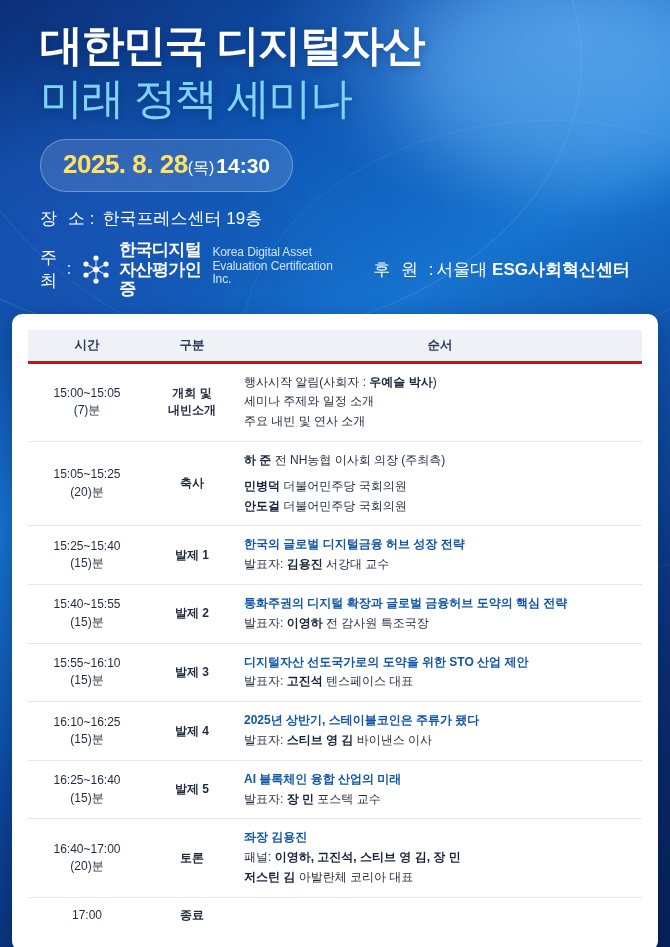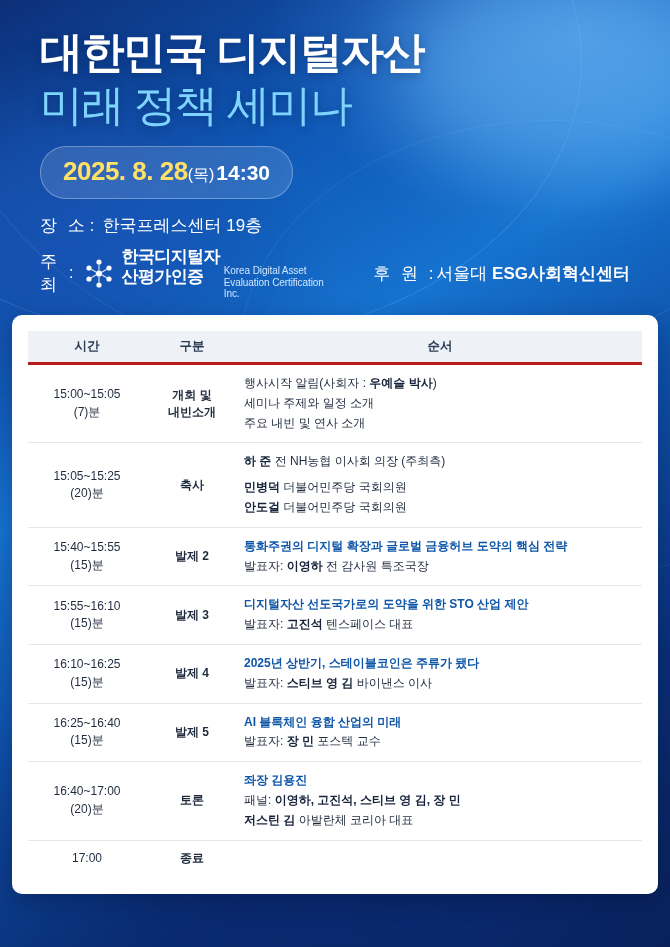--- a/index.html
+++ b/index.html
@@ -42,21 +42,21 @@
   .g2 { width: 280px; height: 200px; left: -70px; top: 120px; background: rgba(30,90,190,0.40); }
   .g3 { width: 420px; height: 180px; left: 120px; bottom: -80px; background: rgba(10,40,110,0.55); }
 
   .content {
     position: relative;
     z-index: 3;
     padding: 0 40px;
   }
 
   .title-block {
-    padding-top: 27px;
+    padding-top: 20px;
   }
   .title-line1 {
     font-size: 43px;
     font-weight: bold;
     color: #ffffff;
     letter-spacing: -1.5px;
     line-height: 1.18;
     text-shadow: 0 2px 10px rgba(0,20,60,0.35);
   }
   .title-line2 {
@@ -132,24 +132,24 @@
     flex-direction: row;
     line-height: 1.12;
   }
   .host-kr {
     font-size: 17px;
     font-weight: bold;
     color: #ffffff;
     letter-spacing: -0.6px;
   }
   .host-en {
-    font-size: 10px;
+    font-size: 12px;
     color: #cfe6ff;
     letter-spacing: -0.1px;
-    margin-top: 18px;
+    margin-top: 6px;
   }
   .sponsor {
     margin-left: 34px;
     font-size: 17px;
     color: #ffffff;
     white-space: nowrap;
   }
   .sponsor .sp-label { letter-spacing: 3px; }
   .sponsor .sp-strong { font-weight: bold; }
 
@@ -310,20 +310,33 @@
             </td>
             <td class="desc">
               <div class="d-line"><span class="bold">하 준</span><span> 전 NH농협 이사회 의장 (주최측)</span></div>
               <div class="spacer-6"></div>
               <div class="d-line"><span class="bold">민병덕</span><span> 더불어민주당 국회의원</span></div>
               <div class="d-line"><span class="bold">안도걸</span><span> 더불어민주당 국회의원</span></div>
             </td>
           </tr>
           <tr>
             <td class="time">
+              <div>15:25~15:40</div>
+              <div>(15)분</div>
+            </td>
+            <td class="type">
+              <div>발제 1</div>
+            </td>
+            <td class="desc">
+              <div class="d-line"><span class="blue">한국의 글로벌 디지털금융 허브 성장 전략</span></div>
+              <div class="d-line"><span>발표자: </span><span class="bold">김용진</span><span> 서강대 교수</span></div>
+            </td>
+          </tr>
+          <tr>
+            <td class="time">
               <div>15:40~15:55</div>
               <div>(15)분</div>
             </td>
             <td class="type">
               <div>발제 2</div>
             </td>
             <td class="desc">
               <div class="d-line"><span class="blue">통화주권의 디지털 확장과 글로벌 금융허브 도약의 핵심 전략</span></div>
               <div class="d-line"><span>발표자: </span><span class="bold">이영하</span><span> 전 감사원 특조국장</span></div>
             </td>

